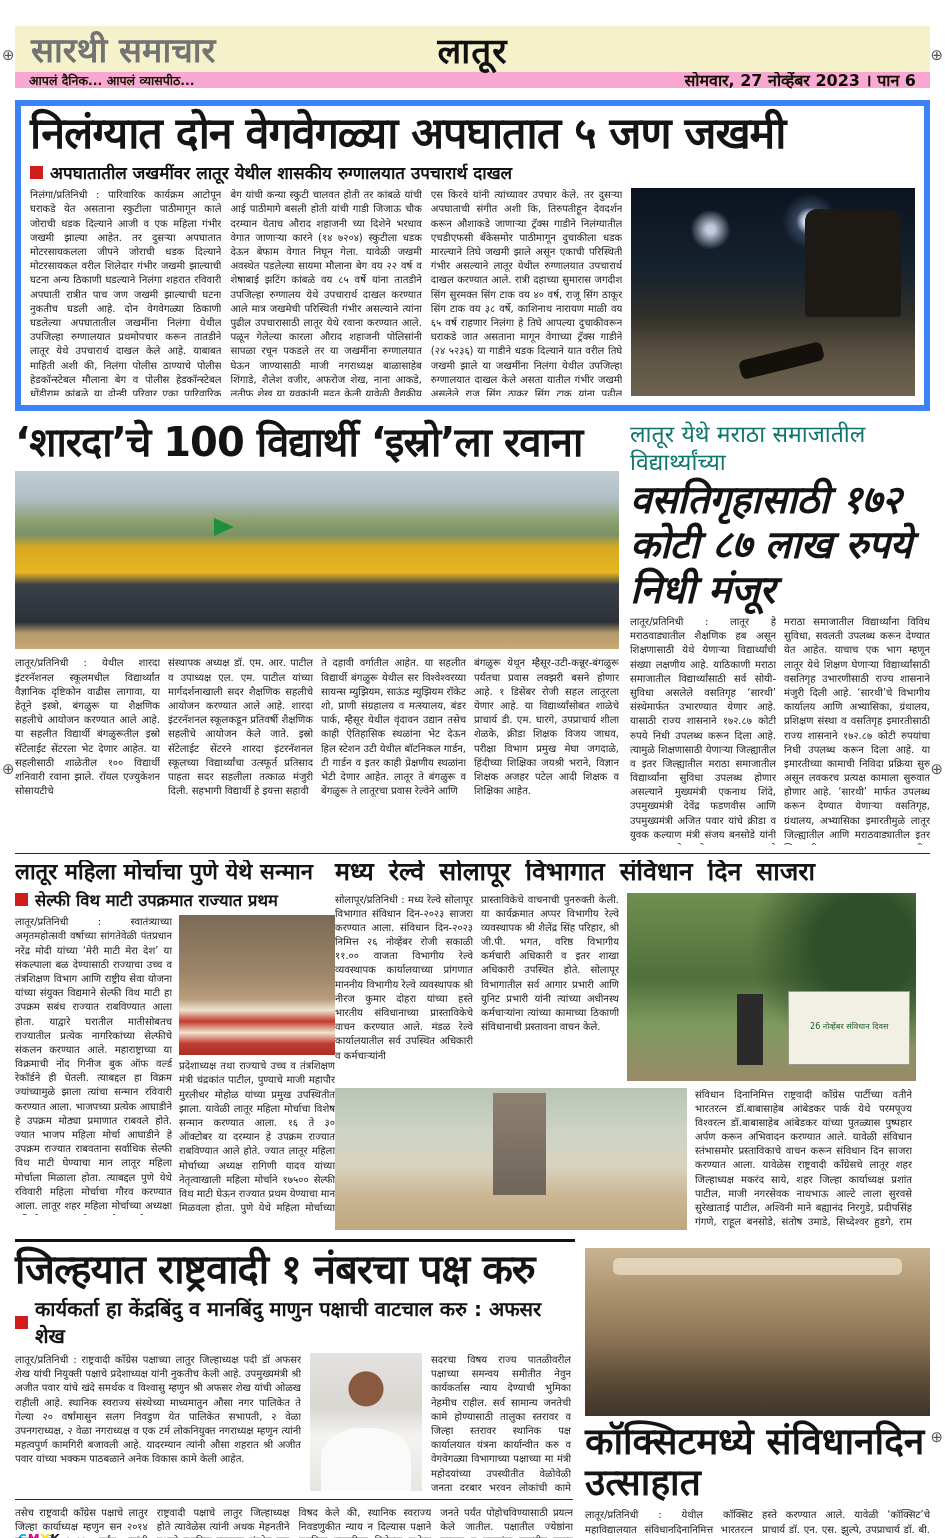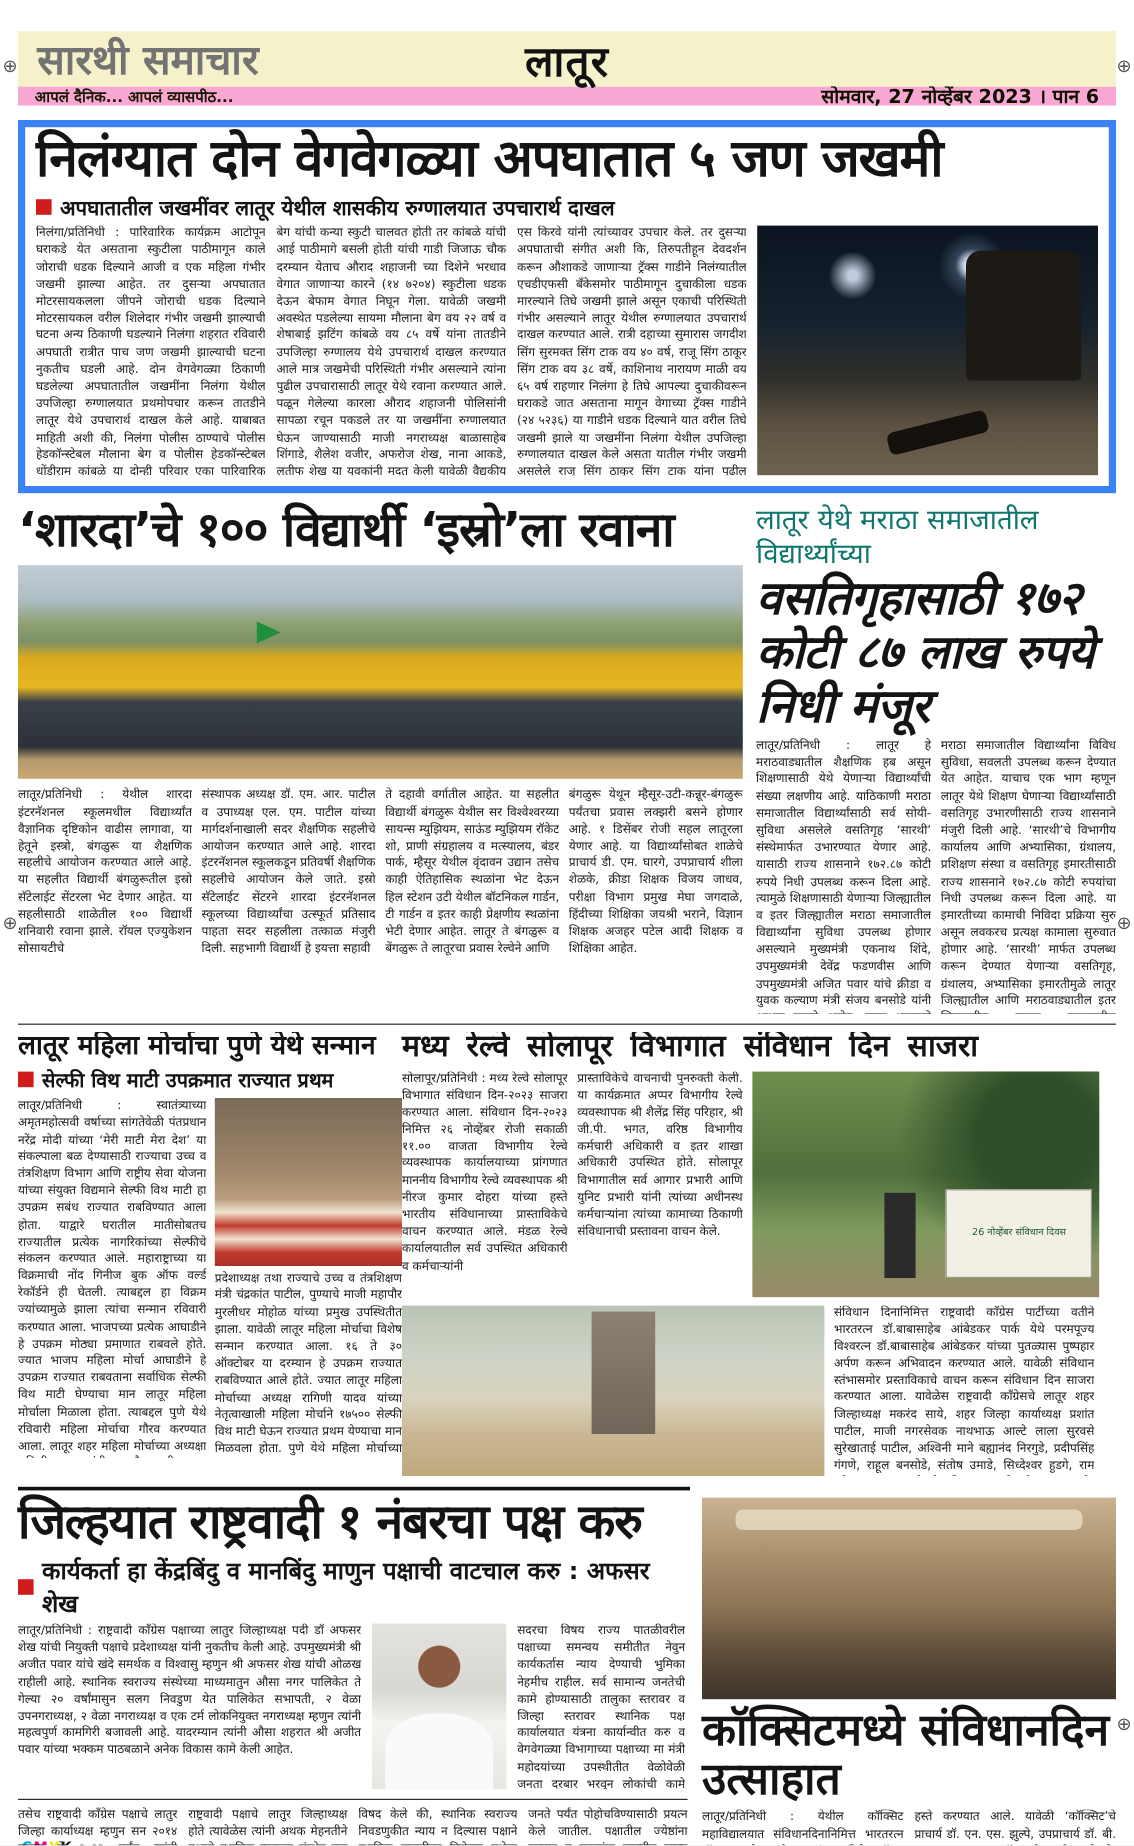--- a/index.html
+++ b/index.html
@@ -174,21 +174,21 @@
         <div class="col">एस किरवे यांनी त्यांच्यावर उपचार केले. तर दुसऱ्या अपघाताची संगीत अशी कि, तिरुपतीहून देवदर्शन करून औशाकडे जाणाऱ्या ट्रॅक्स गाडीने निलंग्यातील एचडीएफसी बँकेसमोर पाठीमागून दुचाकीला धडक मारल्याने तिघे जखमी झाले असून एकाची परिस्थिती गंभीर असल्याने लातूर येथील रुग्णालयात उपचारार्थ दाखल करण्यात आले. रात्री दहाच्या सुमारास जगदीश सिंग सुरमक्त सिंग टाक वय ४० वर्ष, राजू सिंग ठाकूर सिंग टाक वय ३८ वर्षे, काशिनाथ नारायण माळी वय ६५ वर्ष राहणार निलंगा हे तिघे आपल्या दुचाकीवरून घराकडे जात असताना मागून वेगाच्या ट्रॅक्स गाडीने (२४ ५२३६) या गाडीने धडक दिल्याने यात वरील तिघे जखमी झाले या जखमींना निलंगा येथील उपजिल्हा रुग्णालयात दाखल केले असता यातील गंभीर जखमी असलेले राजू सिंग ठाकूर सिंग टाक यांना पुढील उपचारार्थ लातूर येथे रवाना करण्यात आले.</div>
         <div class="photo photo-accident">
           <div class="rickshaw"></div>
           <div class="fallen-bike"></div>
         </div>
       </div>
     </div>
 
     <div class="row2">
       <div class="isro">
-        <div class="isro-head">‘शारदा’चे १०० विद्यार्थी ‘इस्रो’ला रवाना</div>
+        <div class="isro-head">‘शारदा’चे 100 विद्यार्थी ‘इस्रो’ला रवाना</div>
         <div class="photo photo-isro">
           <div class="isro-flag"></div>
         </div>
         <div class="isro-cols">
           <div class="col">लातूर/प्रतिनिधी : येथील शारदा इंटरनॅशनल स्कूलमधील विद्यार्थ्यांत वैज्ञानिक दृष्टिकोन वाढीस लागावा, या हेतूने इस्त्रो, बंगळुरू या शैक्षणिक सहलीचे आयोजन करण्यात आले आहे. या सहलीत विद्यार्थी बंगळुरूतील इस्रो सॅटेलाईट सेंटरला भेट देणार आहेत. या सहलीसाठी शाळेतील १०० विद्यार्थी शनिवारी रवाना झाले. रॉयल एज्युकेशन सोसायटीचे</div>
           <div class="col">संस्थापक अध्यक्ष डॉ. एम. आर. पाटील व उपाध्यक्ष एल. एम. पाटील यांच्या मार्गदर्शनाखाली सदर शैक्षणिक सहलीचे आयोजन करण्यात आले आहे. शारदा इंटरनॅशनल स्कूलकडून प्रतिवर्षी शैक्षणिक सहलीचे आयोजन केले जाते. इस्रो सॅटेलाईट सेंटरने शारदा इंटरनॅशनल स्कूलच्या विद्यार्थ्यांचा उत्स्फूर्त प्रतिसाद पाहता सदर सहलीला तत्काळ मंजुरी दिली. सहभागी विद्यार्थी हे इयत्ता सहावी</div>
           <div class="col">ते दहावी वर्गातील आहेत. या सहलीत विद्यार्थी बंगळुरू येथील सर विश्वेश्वरय्या सायन्स म्युझियम, साऊंड म्युझियम रॉकेट शो, प्राणी संग्रहालय व मत्स्यालय, बंडर पार्क, म्हैसूर येथील वृंदावन उद्यान तसेच काही ऐतिहासिक स्थळांना भेट देऊन हिल स्टेशन उटी येथील बॉटनिकल गार्डन, टी गार्डन व इतर काही प्रेक्षणीय स्थळांना भेटी देणार आहेत. लातूर ते बंगळुरू व बेंगळुरू ते लातूरचा प्रवास रेल्वेने आणि</div>
           <div class="col">बंगळुरू येथून म्हैसूर-उटी-कन्नूर-बंगळुरू पर्यंतचा प्रवास लक्झरी बसने होणार आहे. १ डिसेंबर रोजी सहल लातूरला येणार आहे. या विद्यार्थ्यांसोबत शाळेचे प्राचार्य डी. एम. घारगे, उपप्राचार्य शीला शेळके, क्रीडा शिक्षक विजय जाधव, परीक्षा विभाग प्रमुख मेघा जगदाळे, हिंदीच्या शिक्षिका जयश्री भराने, विज्ञान शिक्षक अजहर पटेल आदी शिक्षक व शिक्षिका आहेत.</div>
         </div>
       </div>

